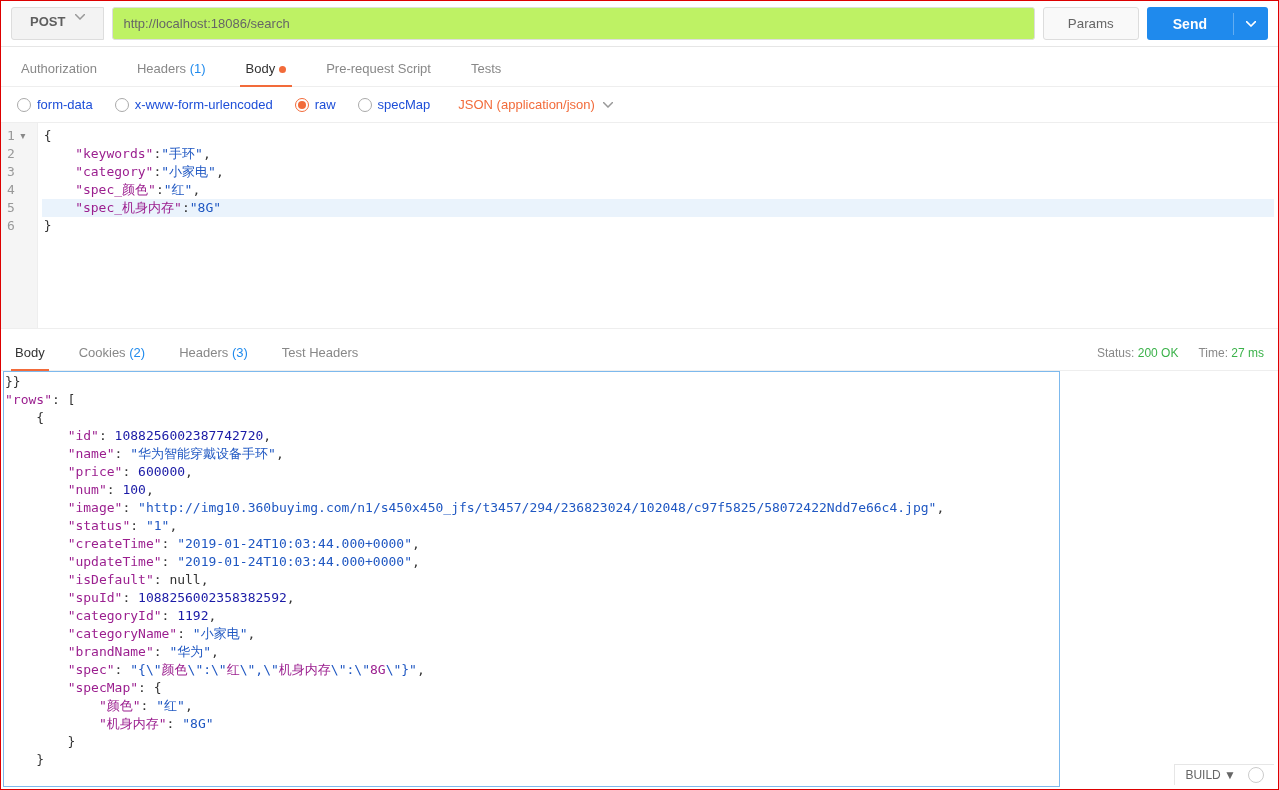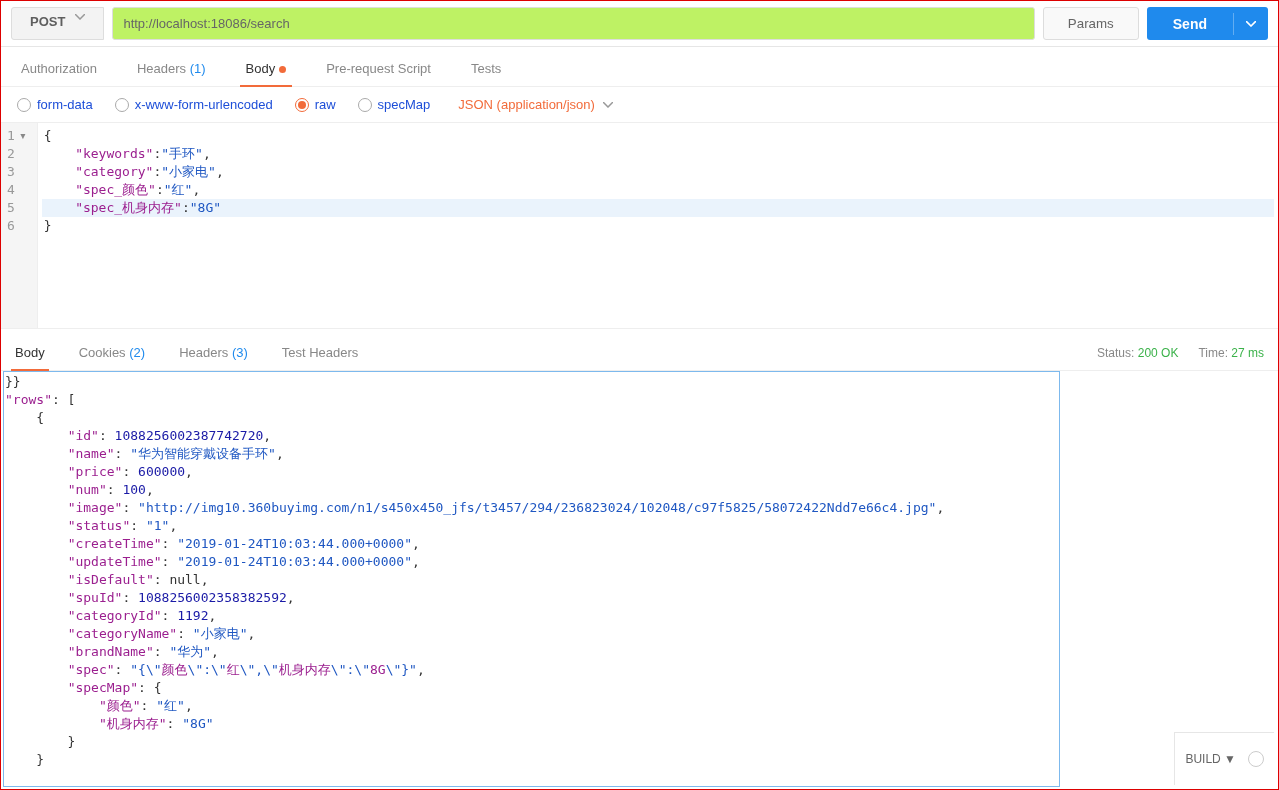--- a/index.html
+++ b/index.html
@@ -37,21 +37,21 @@
     .resp-tabs-row { display:flex; align-items:center; padding: 6px 10px 0 10px; border-bottom:1px solid #eee; }
     .resp-tabs { display:flex; gap:26px; }
     .rtab { padding:10px 4px; color:#888; cursor:pointer; position:relative; }
     .rtab.active { color:#333; }
     .rtab.active::after { content:""; position:absolute; left:0; right:0; bottom:-1px; height:2px; background:#f26b3a; }
     .resp-meta { margin-left:auto; display:flex; gap:20px; color:#888; font-size:12px; padding-right:4px; }
     .resp-meta .val { color:#3bb24a; }
     .resp-body { flex:1; overflow:auto; font-family: Consolas, Menlo, monospace; font-size:13px; line-height:18px; padding:2px 0 6px 4px; position:relative; }
     .resp-body .rl { white-space:pre; }
     .blue-border-box { border:1px solid #7db9ed; border-top-width:1px; position:absolute; left:2px; right:218px; top:0; bottom:2px; pointer-events:none; }
-    .footer { position:absolute; right:4px; bottom:4px; display:flex; align-items:center; gap:12px; background:#fff; padding:18px 10px; border:1px solid #e6e6e6; border-bottom:none; border-right:none; font-size:12px; color:#666; }
+    .footer { position:absolute; right:4px; bottom:4px; display:flex; align-items:center; gap:12px; background:#fff; padding:2px 10px; border:1px solid #e6e6e6; border-bottom:none; border-right:none; font-size:12px; color:#666; }
     .bulb { width:16px; height:16px; border:1px solid #ccc; border-radius:50%; display:inline-block; position:relative; }
     .chev { display:inline-block; }
     svg { display:block; }
     .resp-container{flex:1;display:flex;flex-direction:column;position:relative;overflow:hidden;}
     .tok-n{color:#1a1aa6;}
     .tok-null{color:#333;}
   </style>
 </head>
 <body>
 

